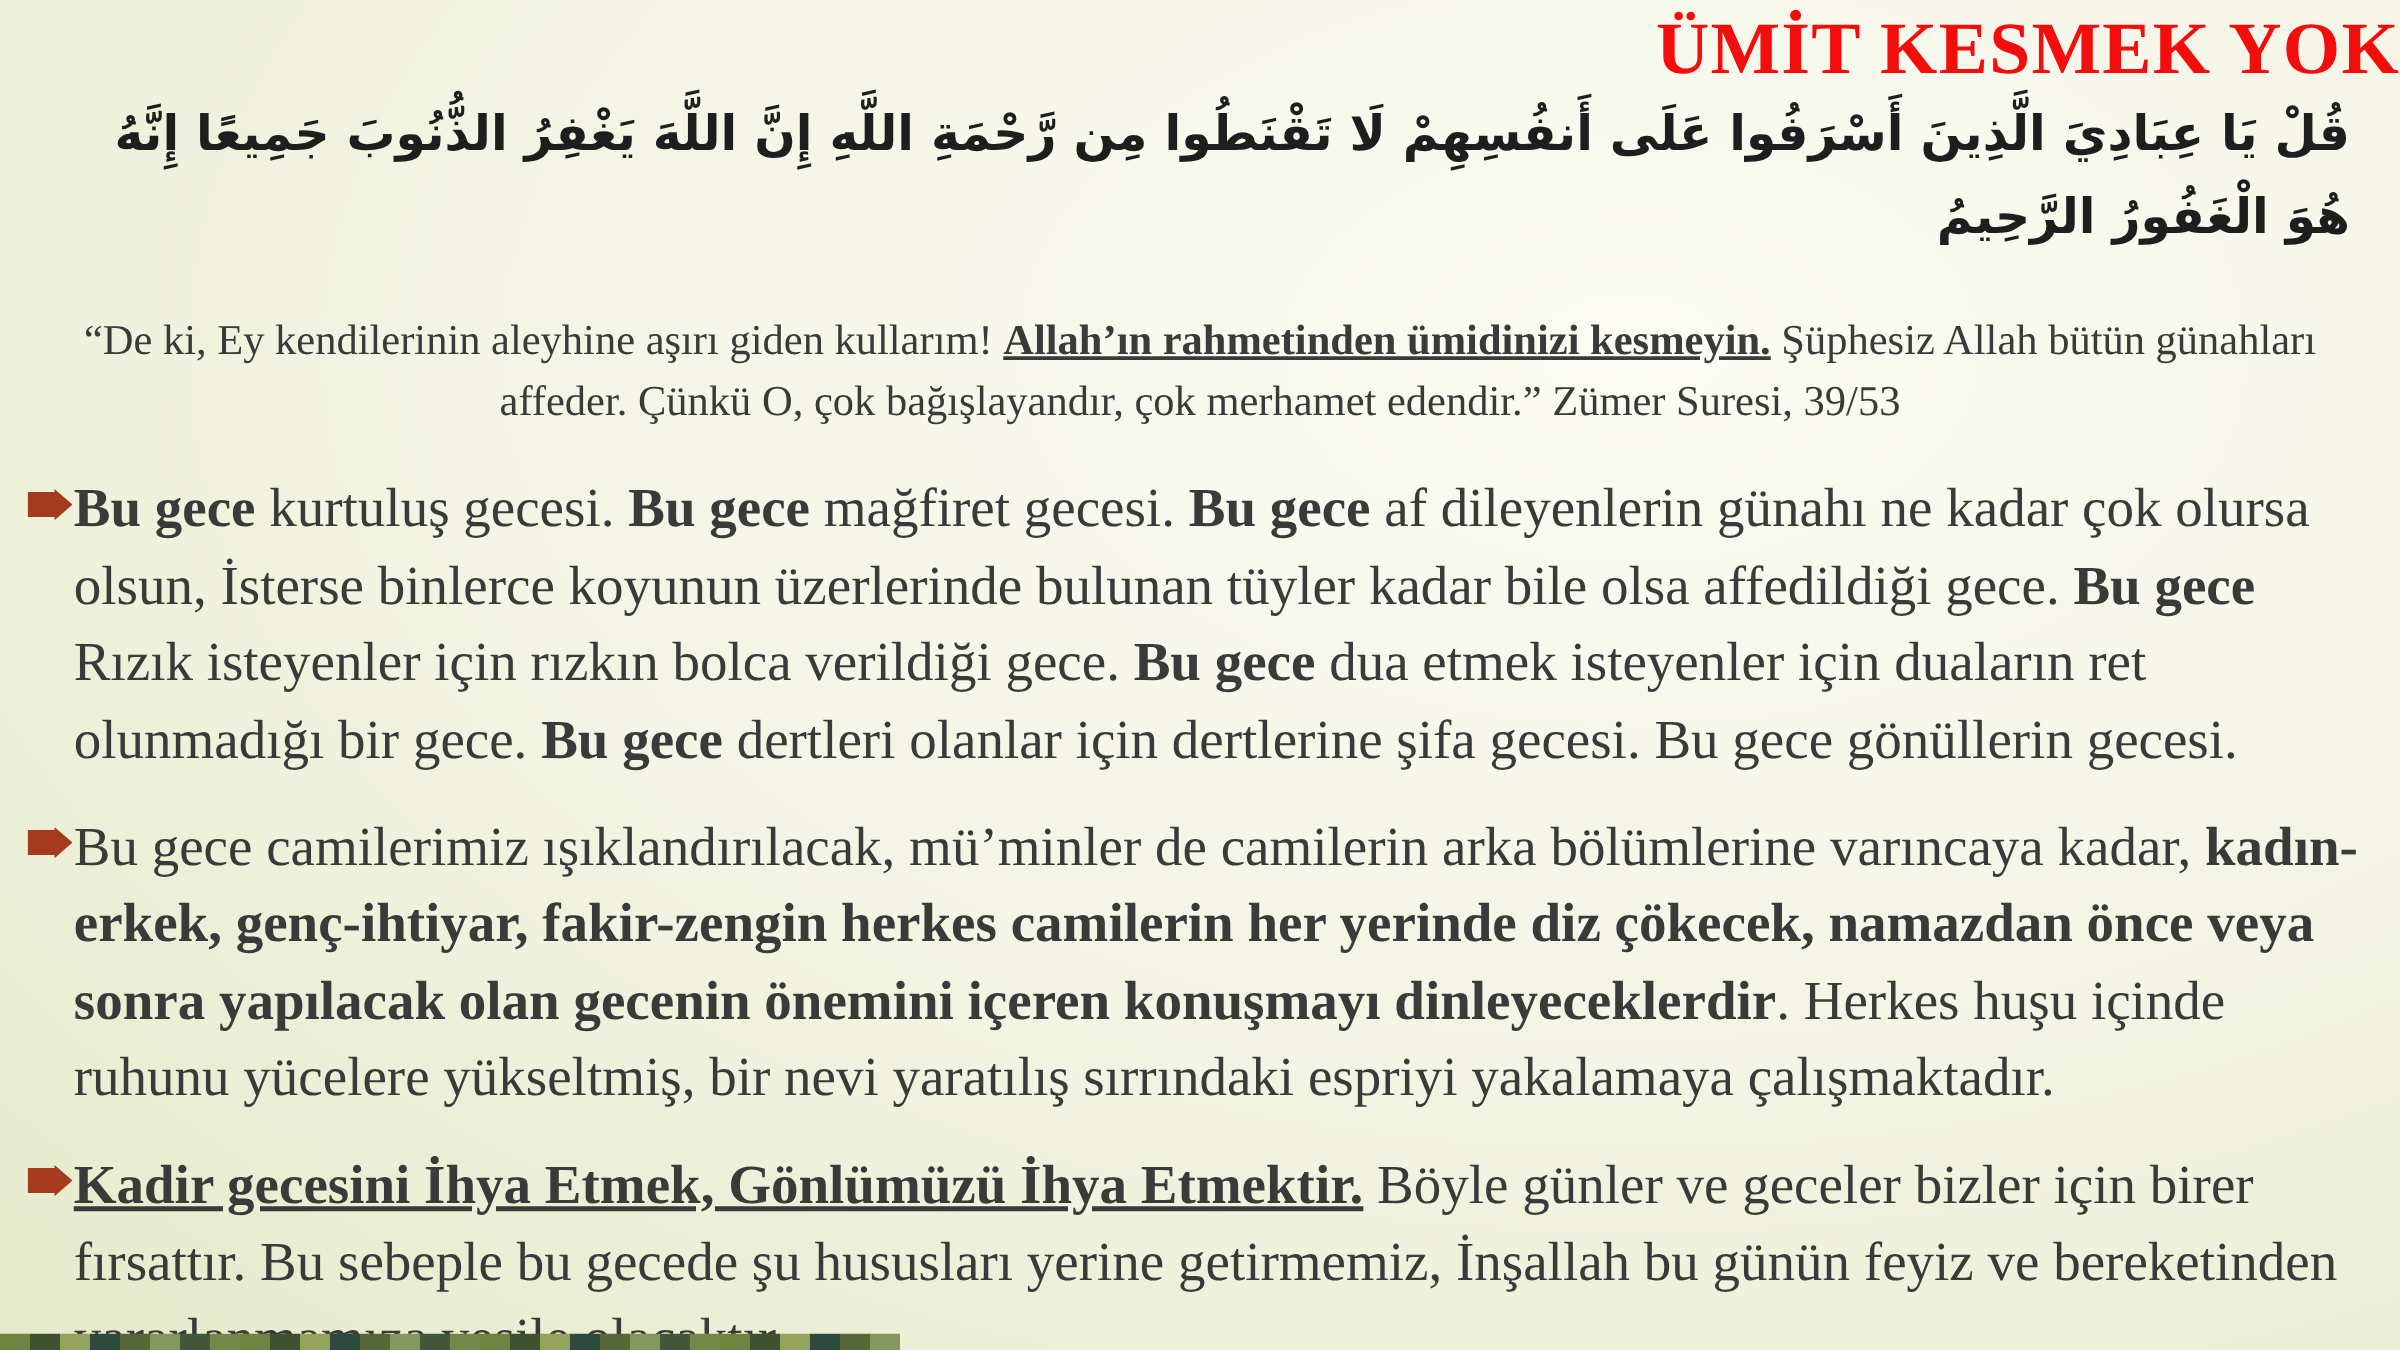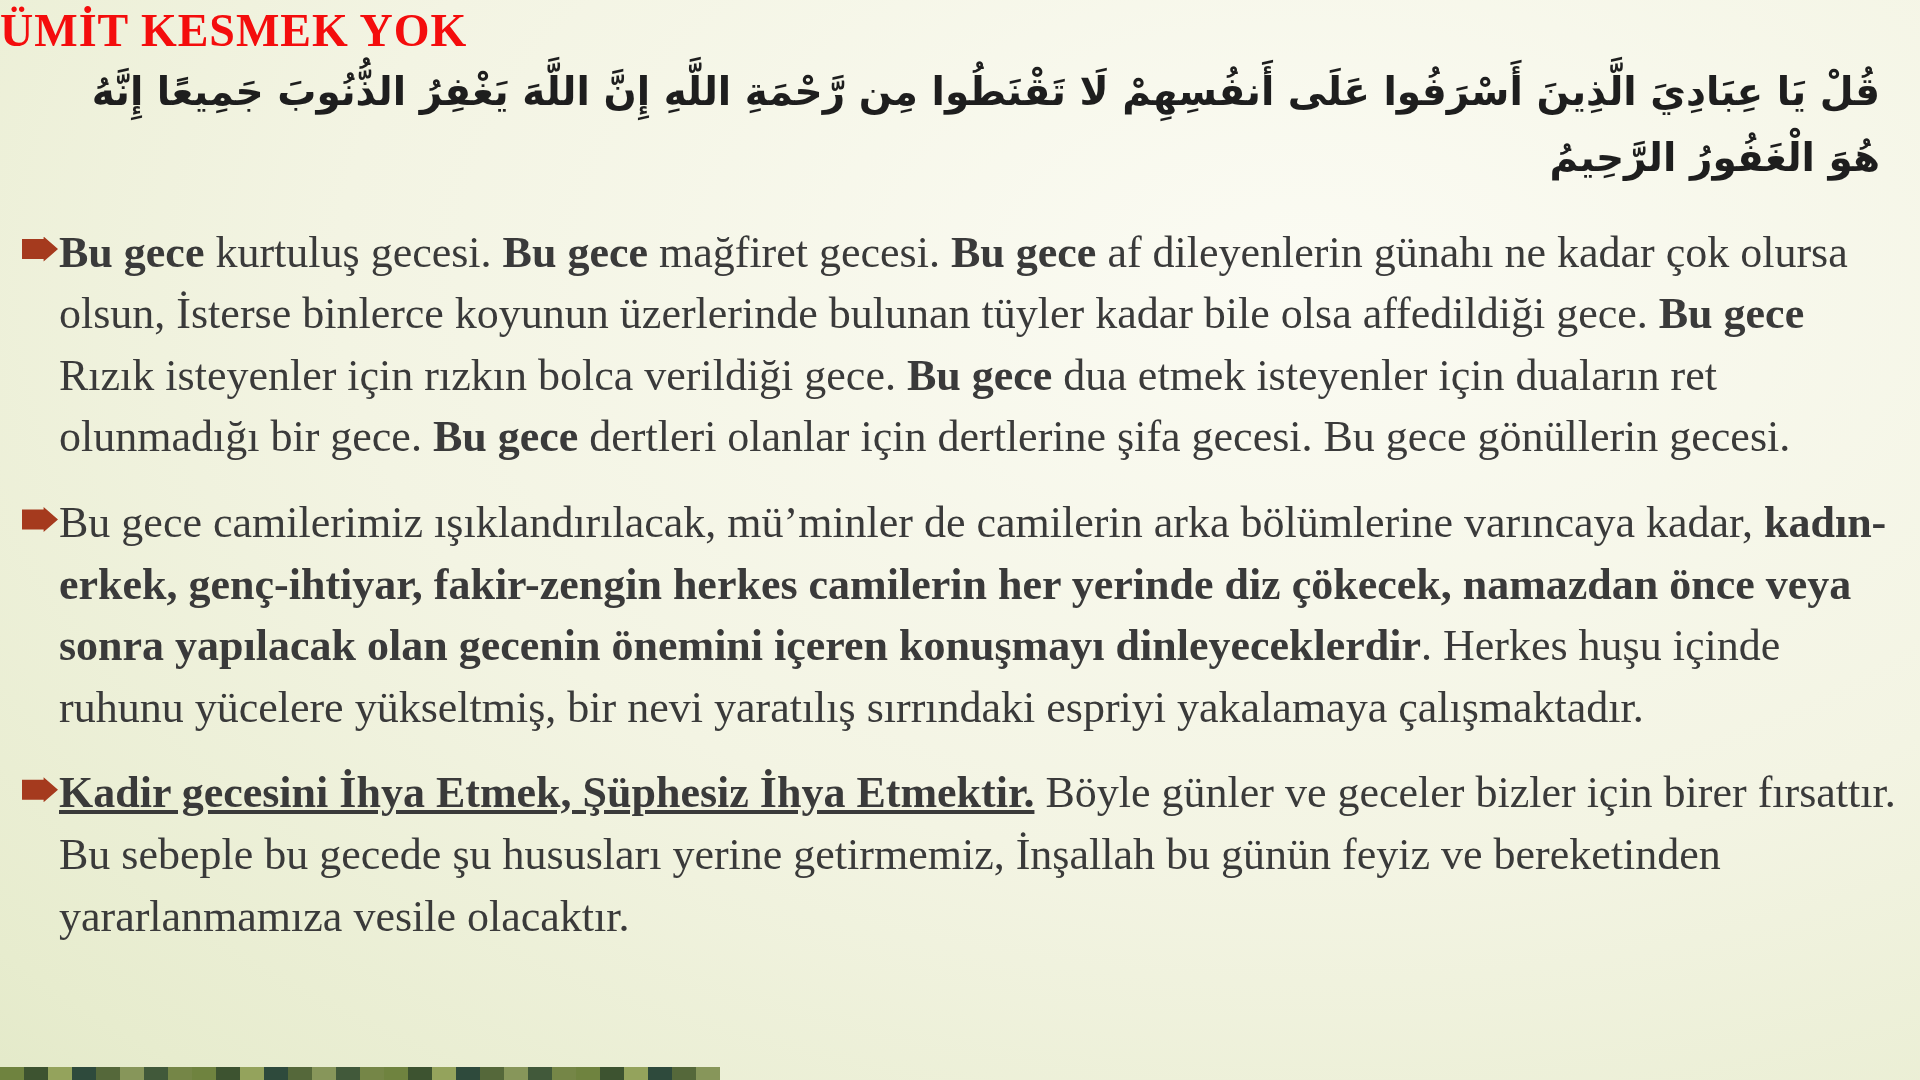--- a/index.html
+++ b/index.html
@@ -6,22 +6,22 @@
   body{font-family:"Liberation Serif",serif;}
   .slide{
     position:relative;
     width:1920px;height:1080px;
     overflow:hidden;
     background:
       radial-gradient(120% 130% at 68% 26%, #fbfbf3 0%, #f3f4e3 42%, #e7ecce 74%, #d9e2bb 100%);
   }
   .title{
     margin:4px 0 0 0;
-    text-align:left;
-    font-size:46px;
+    text-align:right;
+    font-size:59px;
     font-weight:bold;
     letter-spacing:1px;
     color:#f40d0d;
   }
   .arabic{
     margin:2px 40px 0 40px;
     direction:rtl;
     text-align:right;
     font-family:"DejaVu Sans",sans-serif;
     font-weight:bold;
@@ -73,36 +73,37 @@
 </style>
 </head>
 <body>
 
 <div class="slide">
 
   <h1 class="title">ÜMİT KESMEK YOK</h1>
 
   <div class="arabic">قُلْ يَا عِبَادِيَ الَّذِينَ أَسْرَفُوا عَلَى أَنفُسِهِمْ لَا تَقْنَطُوا مِن رَّحْمَةِ اللَّهِ إِنَّ اللَّهَ يَغْفِرُ الذُّنُوبَ جَمِيعًا إِنَّهُ هُوَ الْغَفُورُ الرَّحِيمُ</div>
 
+  <p class="quote"><span>“De ki, Ey kendilerinin aleyhine aşırı giden kullarım! </span><span class="b u">Allah’ın rahmetinden ümidinizi kesmeyin.</span><span> Şüphesiz Allah bütün günahları affeder. Çünkü O, çok bağışlayandır, çok merhamet edendir.” Zümer Suresi, 39/53</span></p>
 
   <div class="bullets">
 
     <div class="bullet">
       <span class="bullet-icon"></span>
       <span><span class="b">Bu gece</span><span> kurtuluş gecesi. </span><span class="b">Bu gece</span><span> mağfiret gecesi. </span><span class="b">Bu gece</span><span> af dileyenlerin günahı ne kadar çok olursa olsun, İsterse binlerce koyunun üzerlerinde bulunan tüyler kadar bile olsa affedildiği gece. </span><span class="b">Bu gece</span><span> Rızık isteyenler için rızkın bolca verildiği gece. </span><span class="b">Bu gece</span><span> dua etmek isteyenler için duaların ret olunmadığı bir gece. </span><span class="b">Bu gece</span><span> dertleri olanlar için dertlerine şifa gecesi. Bu gece gönüllerin gecesi.</span></span>
     </div>
 
     <div class="bullet">
       <span class="bullet-icon"></span>
       <span><span>Bu gece camilerimiz ışıklandırılacak, mü’minler de camilerin arka bölümlerine varıncaya kadar, </span><span class="b">kadın-erkek, genç-ihtiyar, fakir-zengin herkes camilerin her yerinde diz çökecek, namazdan önce veya sonra yapılacak olan gecenin önemini içeren konuşmayı dinleyeceklerdir</span><span>. Herkes huşu içinde ruhunu yücelere yükseltmiş, bir nevi yaratılış sırrındaki espriyi yakalamaya çalışmaktadır.</span></span>
     </div>
 
     <div class="bullet">
       <span class="bullet-icon"></span>
-      <span><span class="b u">Kadir gecesini İhya Etmek, Şüphesiz İhya Etmektir.</span><span>  Böyle günler ve geceler bizler için birer fırsattır. Bu sebeple bu gecede şu hususları yerine getirmemiz, İnşallah bu günün feyiz ve bereketinden yararlanmamıza vesile olacaktır.</span></span>
+      <span><span class="b u">Kadir gecesini İhya Etmek, Gönlümüzü İhya Etmektir.</span><span>  Böyle günler ve geceler bizler için birer fırsattır. Bu sebeple bu gecede şu hususları yerine getirmemiz, İnşallah bu günün feyiz ve bereketinden yararlanmamıza vesile olacaktır.</span></span>
     </div>
 
   </div>
 
   <div class="mosaic">
       <span style="background: rgb(111, 131, 63);"></span>
       <span style="background: rgb(61, 83, 48);"></span>
       <span style="background: rgb(148, 163, 92);"></span>
       <span style="background: rgb(46, 74, 60);"></span>
       <span style="background: rgb(85, 104, 58);"></span>

